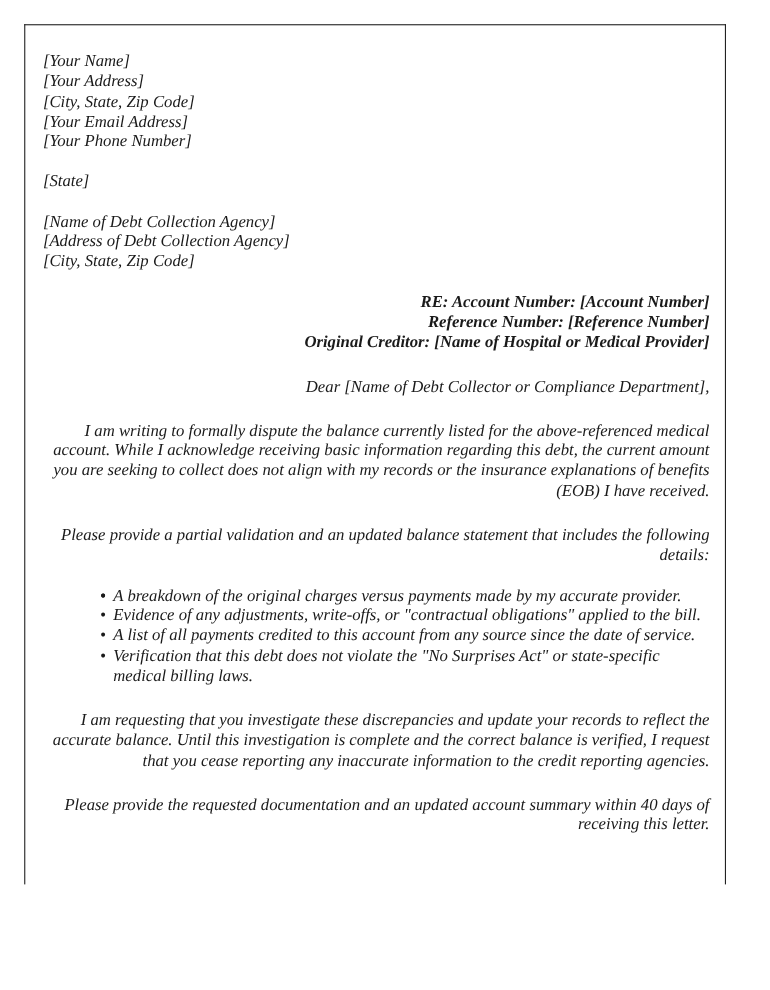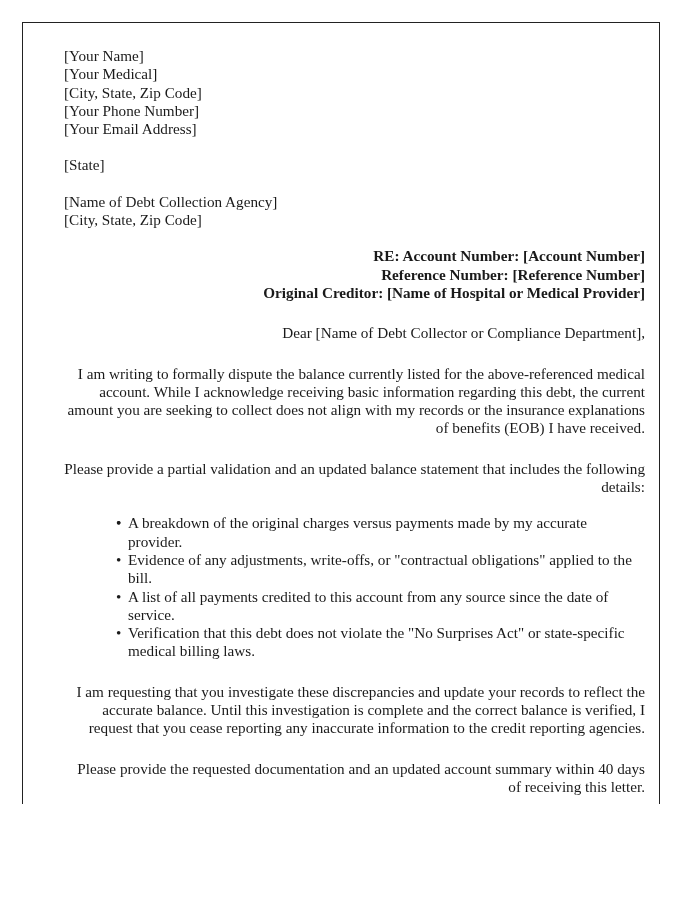--- a/index.html
+++ b/index.html
@@ -27,23 +27,24 @@
     border-left: 1.3px solid #222222;
     border-right: 1.3px solid #222222;
     border-top: 1.3px solid #222222;
     border-bottom: none;
     background: #ffffff;
     overflow: hidden;
   }
 
   .page-body {
     position: absolute;
-    left: 41px;
+    left: 16px;
     top: 24px;
     right: 14px;
+    font-style: italic;
   }
 
   .letter-text {
     font-size: 15.2px;
     line-height: 18.3px;
   }
 
   
   .addr-block {
     margin: 0 0 0 0;
@@ -94,36 +95,37 @@
   }
 </style>
 </head>
 <body>
 
 <div class="page-sheet">
   <div class="page-body letter-text">
 
     <div class="addr-block">
       <span class="addr-line">[Your Name]</span>
-      <span class="addr-line">[Your Medical]</span>
+      <span class="addr-line">[Your Address]</span>
       <span class="addr-line">[City, State, Zip Code]</span>
+      <span class="addr-line">[Your Email Address]</span>
       <span class="addr-line">[Your Phone Number]</span>
-      <span class="addr-line">[Your Email Address]</span>
     </div>
 
     <div class="gap-sm"></div>
 
     <div class="addr-block">
       <span class="addr-line">[State]</span>
     </div>
 
     <div class="gap-sm"></div>
 
     <div class="addr-block">
       <span class="addr-line">[Name of Debt Collection Agency]</span>
+      <span class="addr-line">[Address of Debt Collection Agency]</span>
       <span class="addr-line">[City, State, Zip Code]</span>
     </div>
 
     <div class="gap-sm"></div>
 
     <div class="re-block">
       <span class="re-line">RE: Account Number: [Account Number]</span>
       <span class="re-line">Reference Number: [Reference Number]</span>
       <span class="re-line">Original Creditor: [Name of Hospital or Medical Provider]</span>
     </div>

